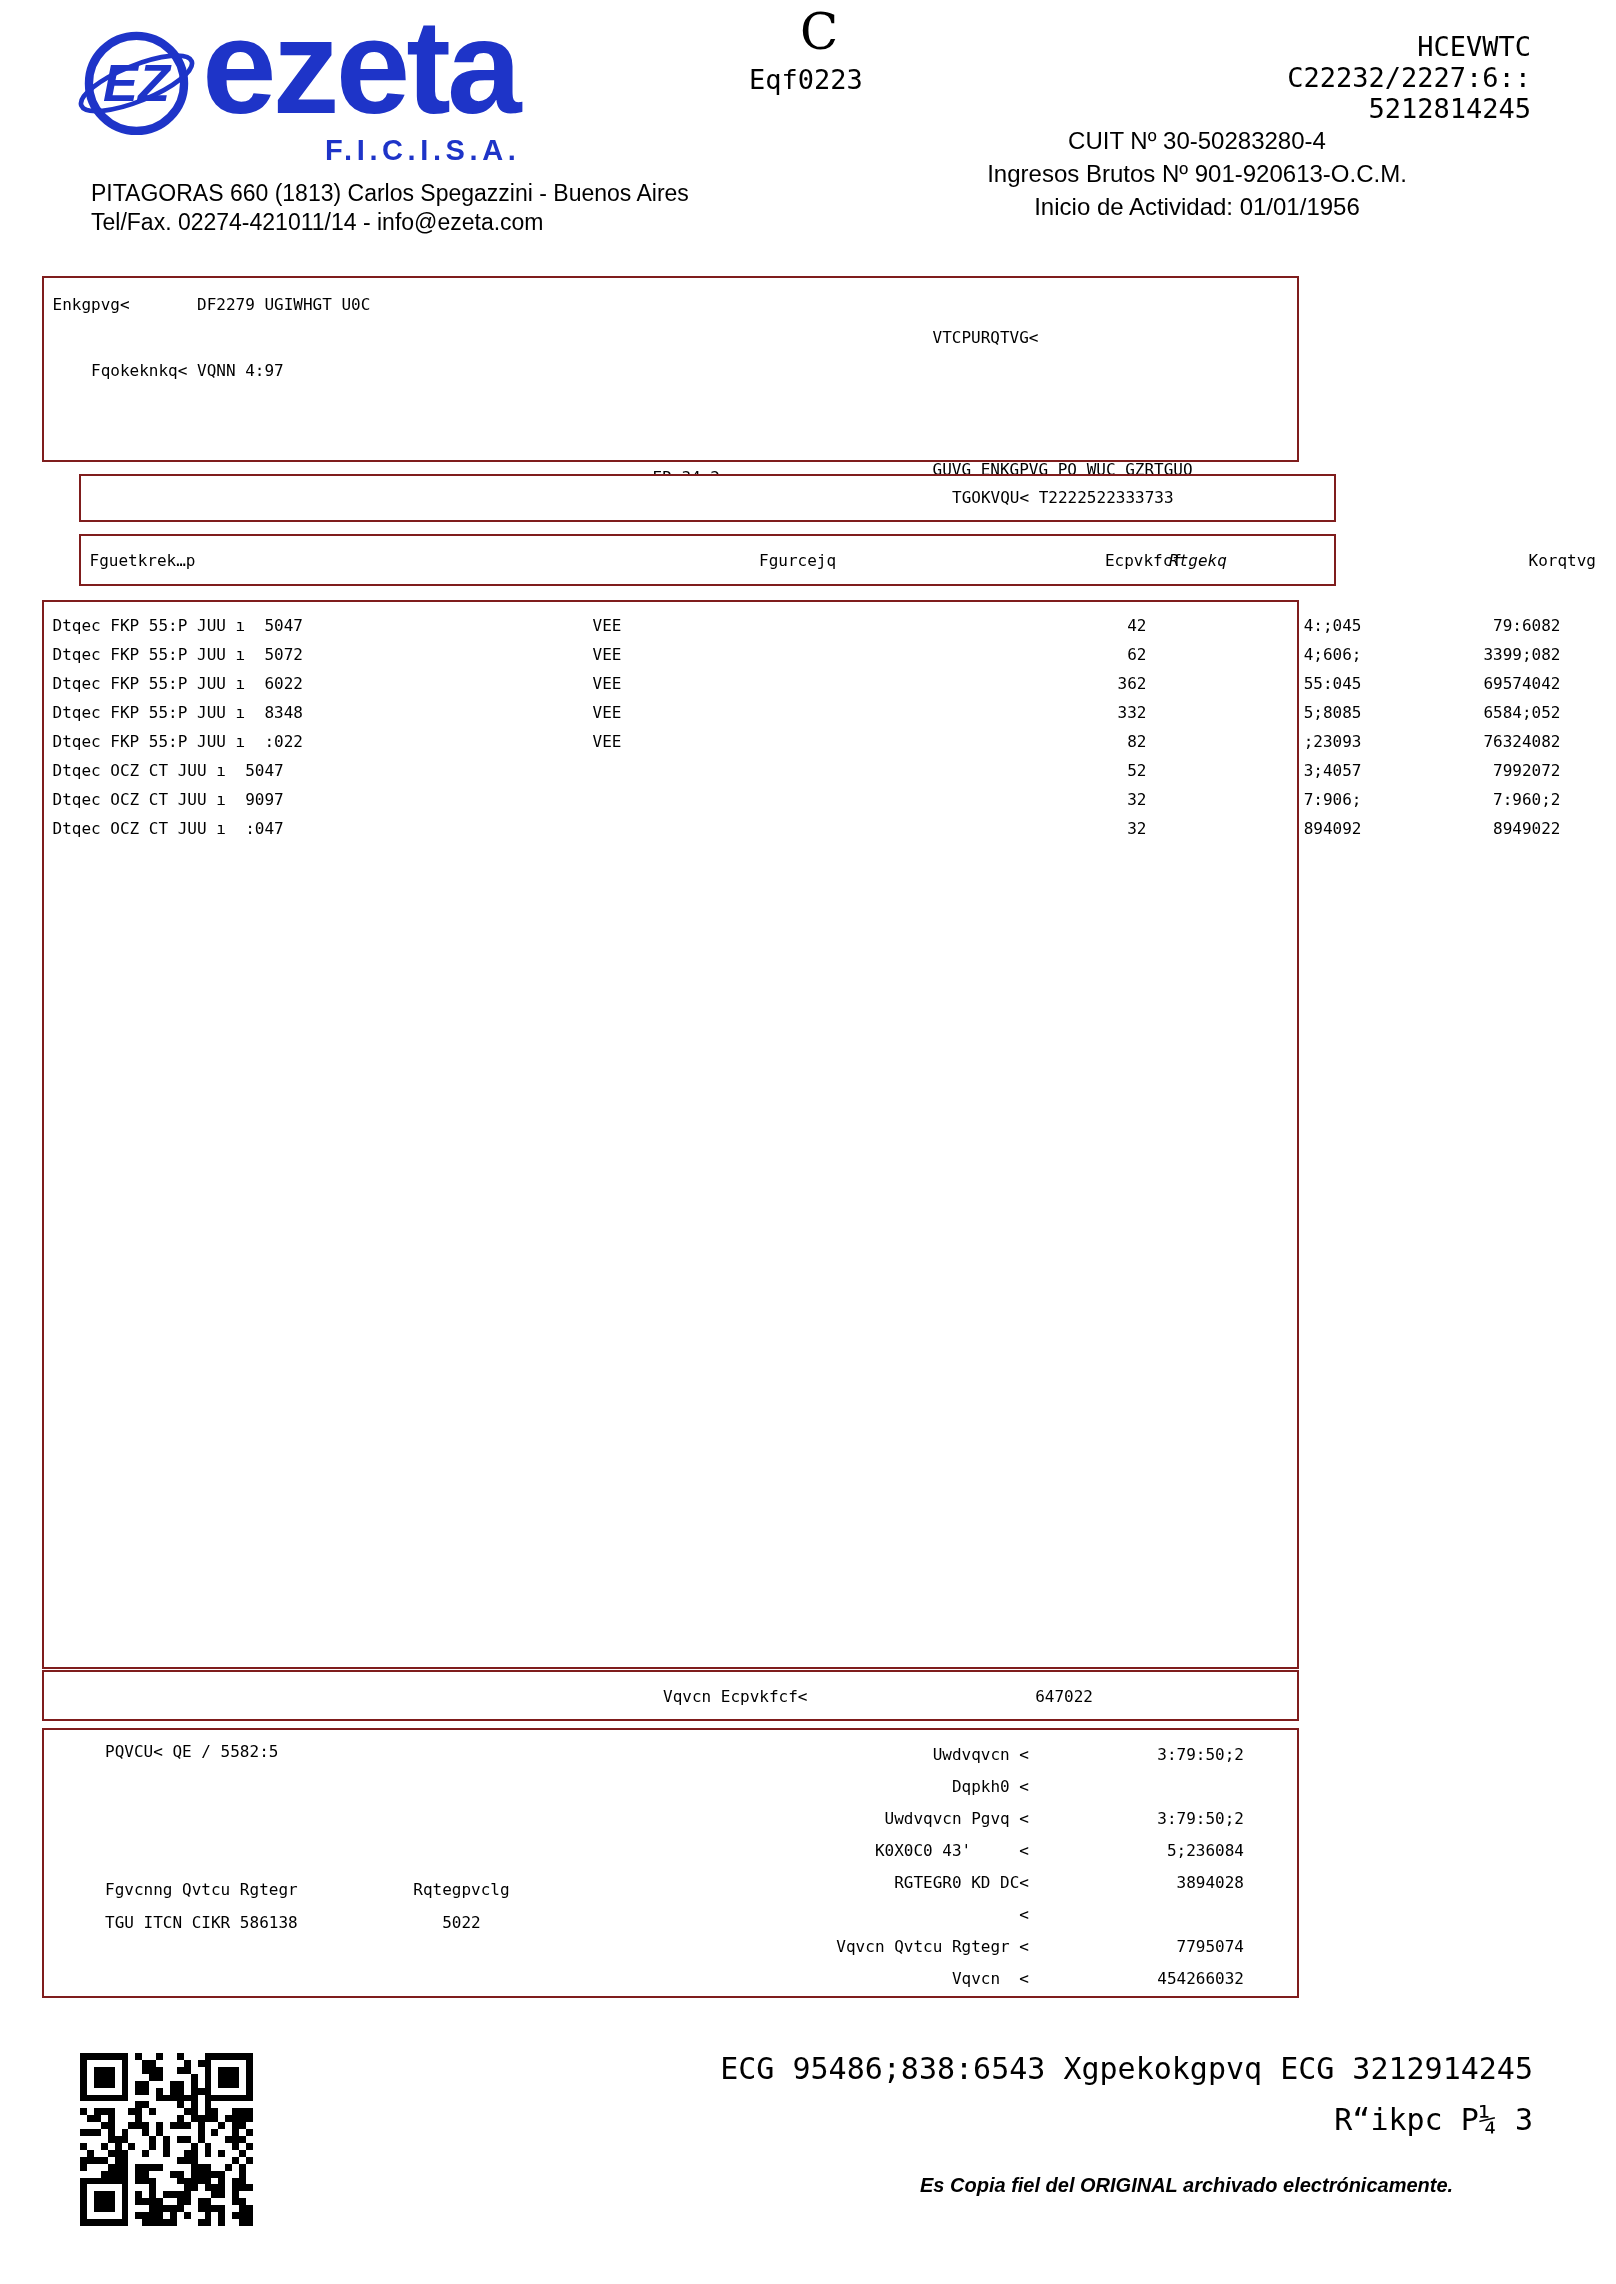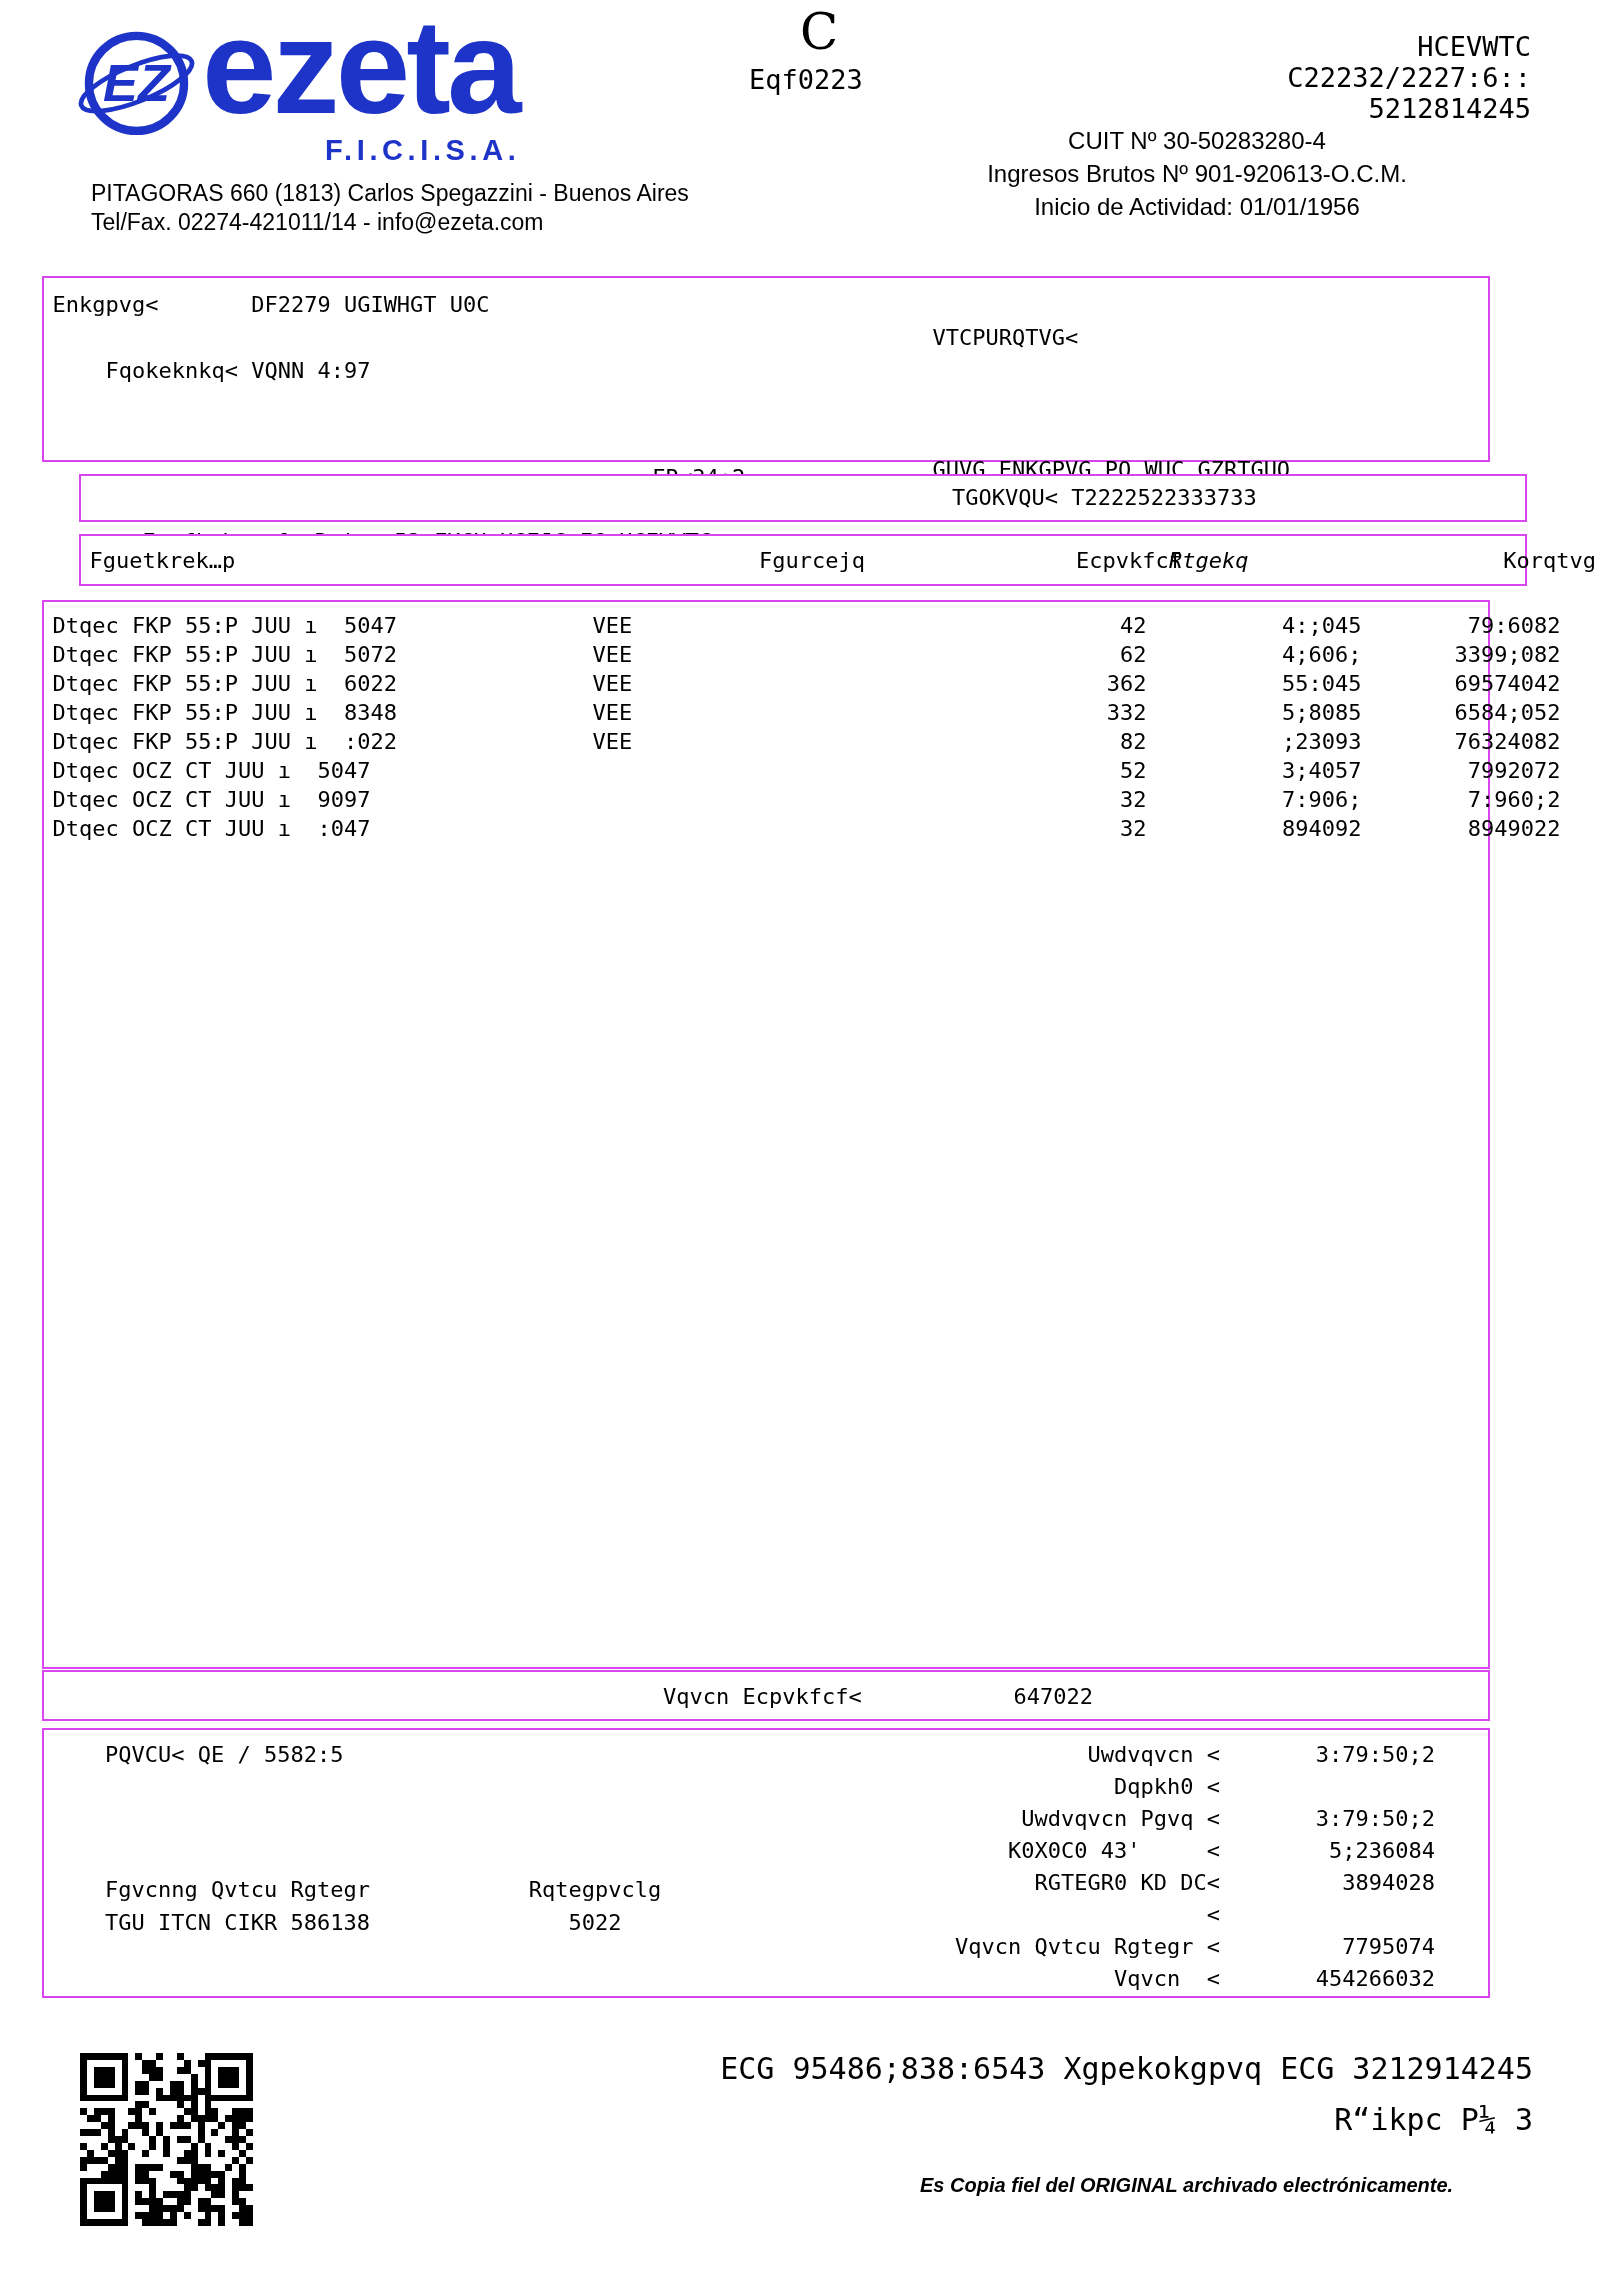--- a/index.html
+++ b/index.html
@@ -28,21 +28,21 @@
   .addr-block div { line-height:29px; }
   .doc-letter { left:800px; top:2.6px; font-family:"DejaVu Serif","Liberation Serif",serif; font-size:50px; }
   .doc-code { left:749px; top:64px; font-size:27px; }
   .fiscal { left:863px; top:31px; width:668px; }
   .fr { text-align:right; font-size:27px; line-height:31px; }
   .fc { text-align:center; font-size:24px; line-height:33px;
     font-family:"Liberation Sans",sans-serif; }
   .fc:first-of-type { margin-top:3.9px; }
 
   
-  .box { position:absolute; left:42px; width:1448px; border:2px solid #d946ef; background:#fff; font-size:22px; }
+  .box { position:absolute; left:42px; width:1257px; border:2px solid #7f1d1d; background:#fff; font-size:16px; }
   .client-box { top:276px; height:186px; padding:9.8px 0 0 8.5px; }
   .cline { line-height:33px; white-space:pre; position:relative; }
   .pos-cp { position:absolute; left:600px; top:8px; }
   .pos-right { position:absolute; left:880px; top:0; }
 
   .cond-box { top:474px; height:48px;margin-left:37px; }
   .cond-inner { position:relative; line-height:44px; padding-left:8.5px; white-space:pre; }
   .cond-right { position:absolute; left:871px; top:0; }
 
   .thead-box { top:534px; height:52px;margin-left:37px; }

